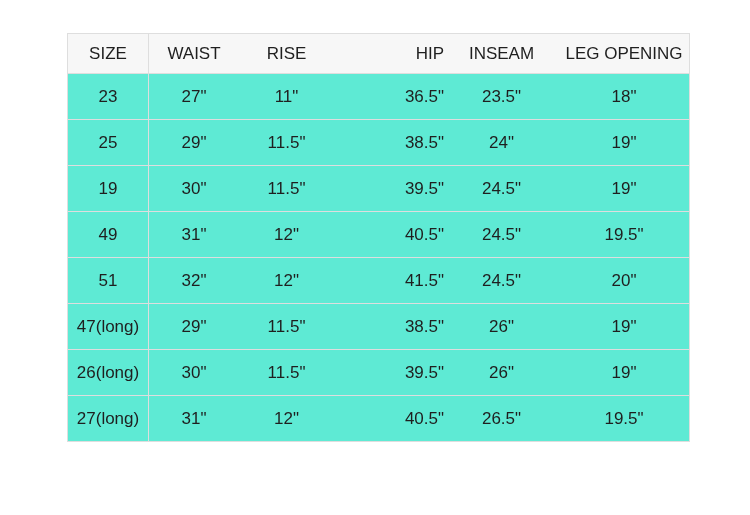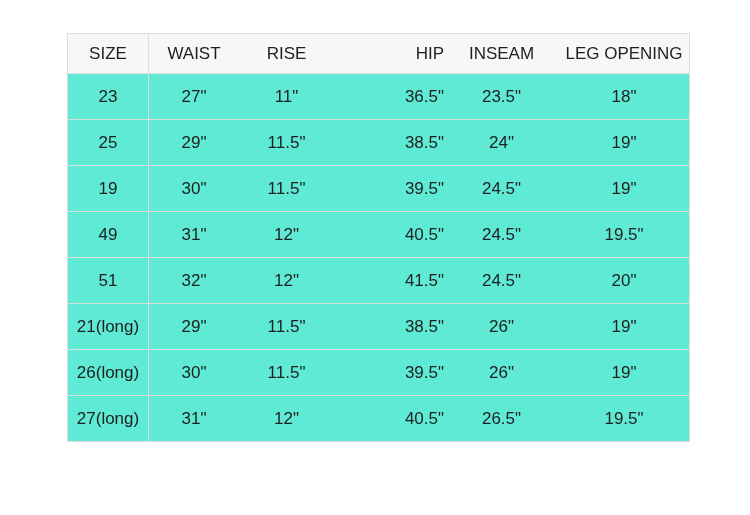--- a/index.html
+++ b/index.html
@@ -98,21 +98,21 @@
       </tr>
       <tr>
         <td>51</td>
         <td>32"</td>
         <td>12"</td>
         <td>41.5"</td>
         <td>24.5"</td>
         <td>20"</td>
       </tr>
       <tr>
-        <td>21(long)</td>
+        <td>47(long)</td>
         <td>29"</td>
         <td>11.5"</td>
         <td>38.5"</td>
         <td>26"</td>
         <td>19"</td>
       </tr>
       <tr>
         <td>26(long)</td>
         <td>30"</td>
         <td>11.5"</td>

